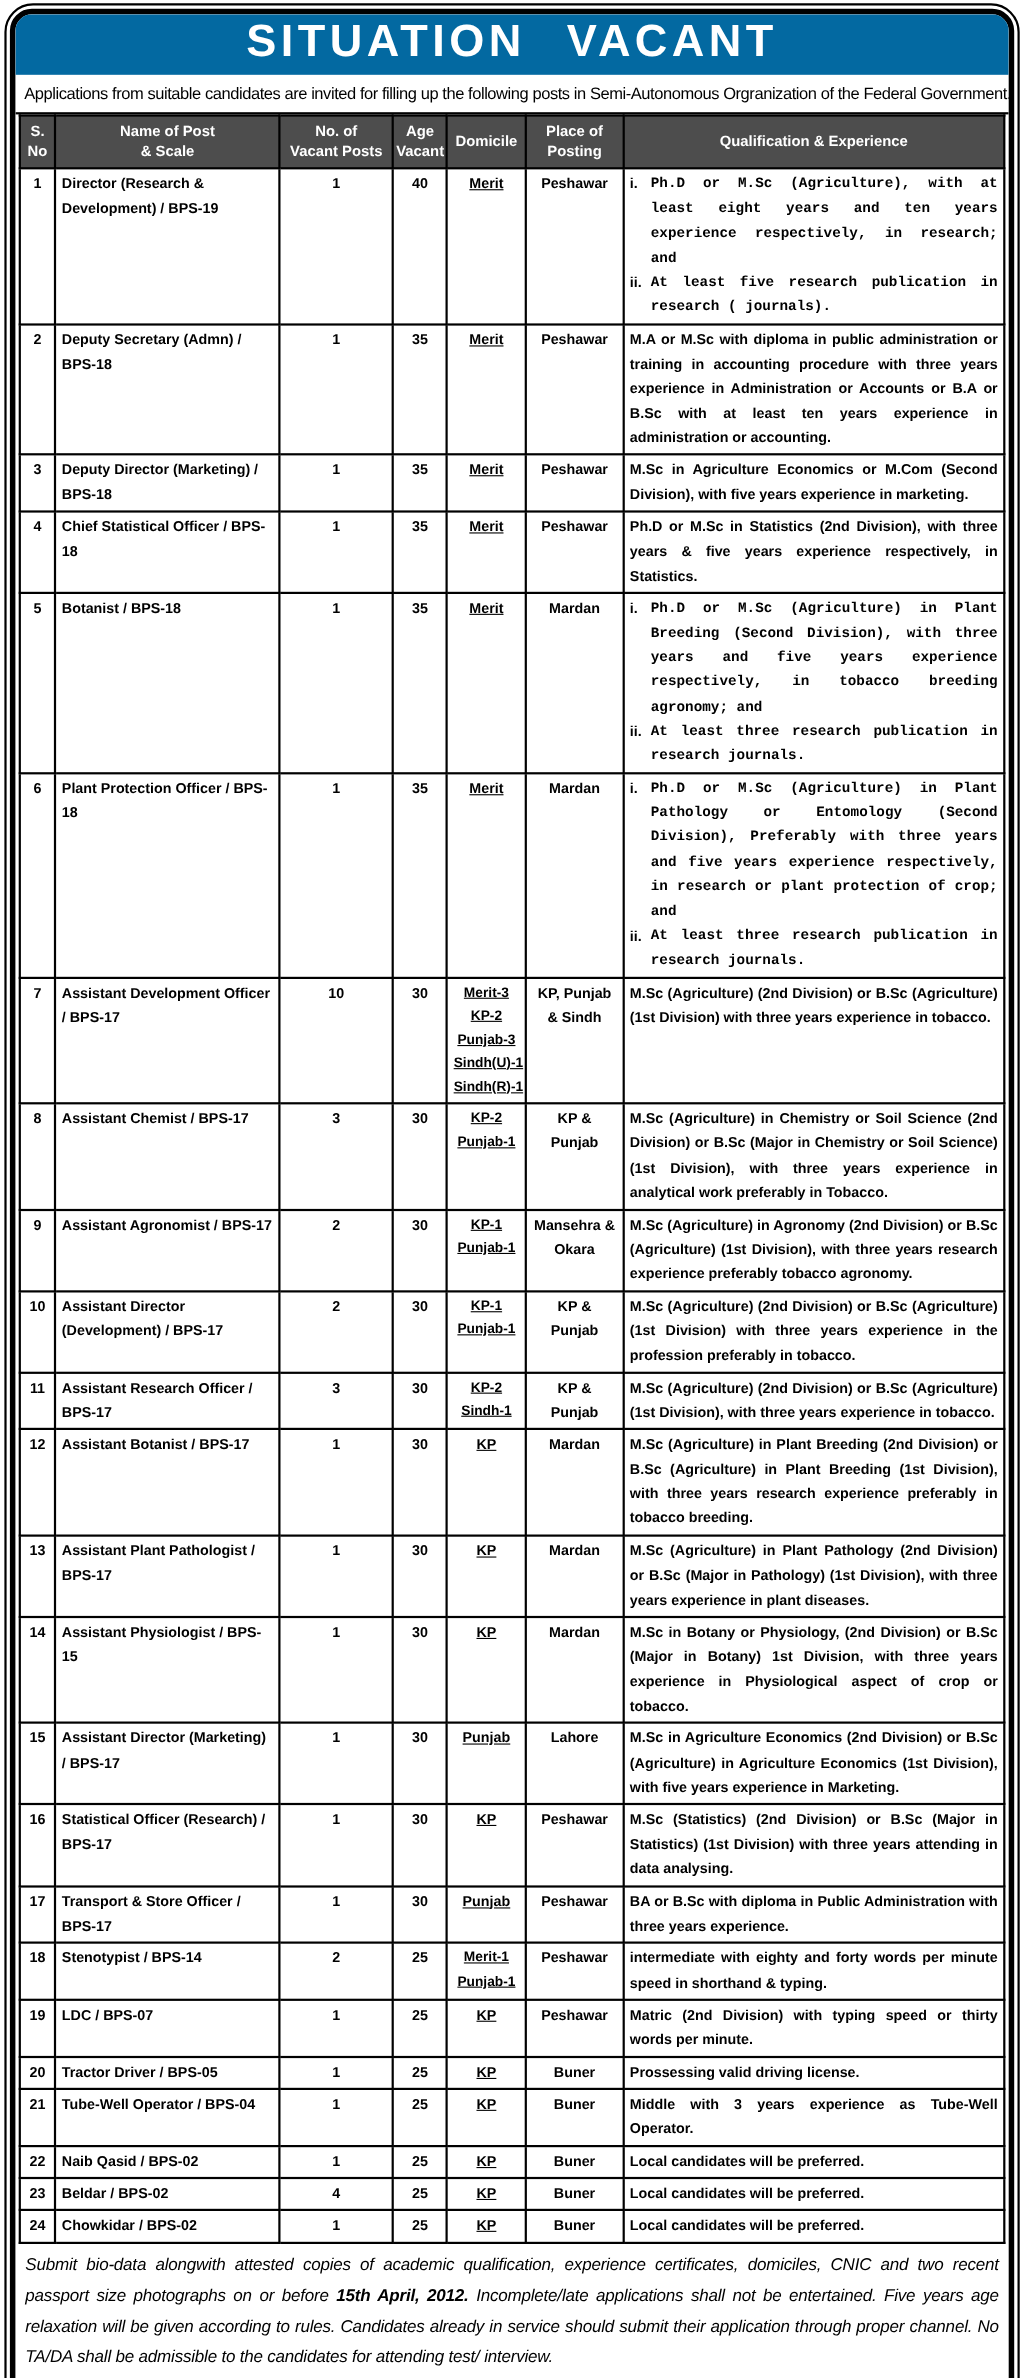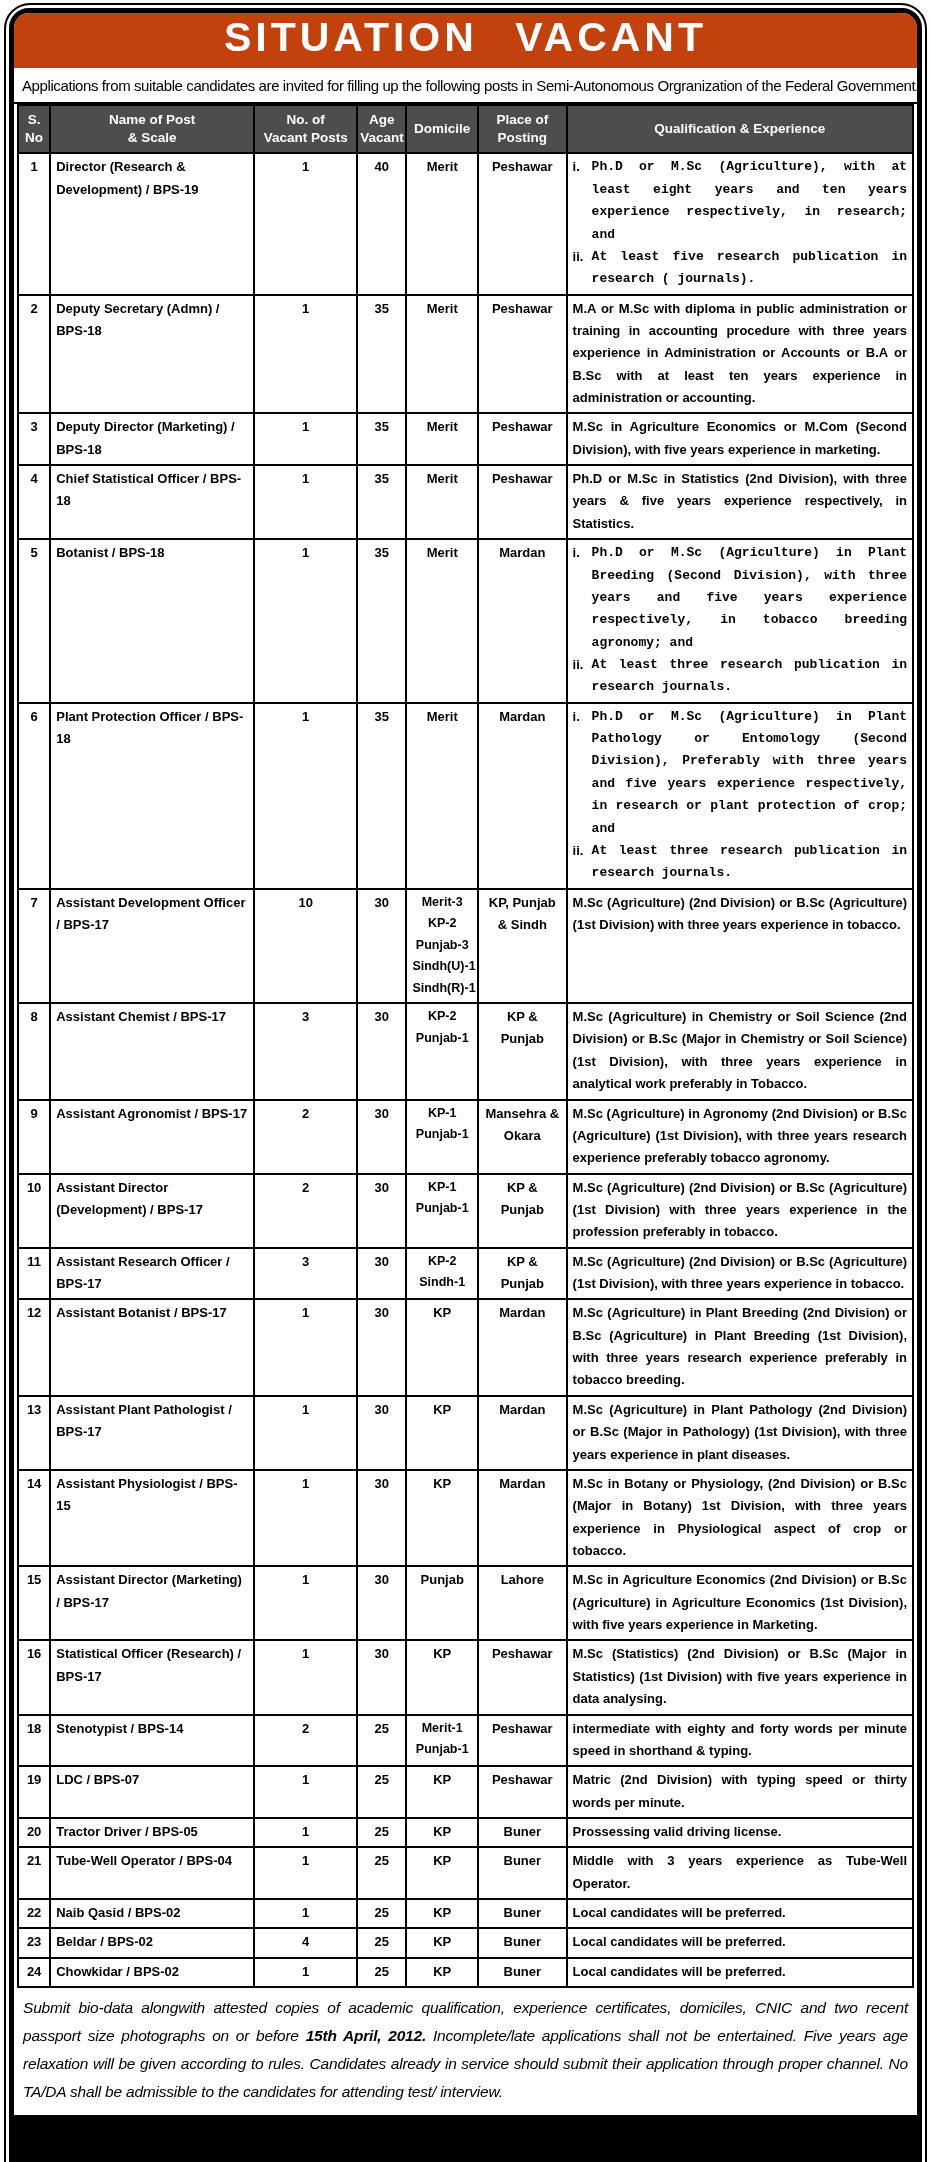--- a/index.html
+++ b/index.html
@@ -18,21 +18,21 @@
   }
   .ad-inner {
     border: 5px solid #000;
     border-radius: 20px;
     overflow: hidden;
     background: #fff;
     display: flex;
     flex-direction: column;
   }
   .title-banner {
-    background: #c2410c;
+    background: #0369a1;
     color: #fff;
     text-align: center;
     font-weight: bold;
     font-size: 41px;
     letter-spacing: 4px;
     word-spacing: 22px;
     padding: 1px 0 7px 0;
   }
   .subtitle {
     font-size: 15px;
@@ -63,21 +63,21 @@
   table.jobs td {
     border: 2px solid #000;
     font-size: 13px;
     font-weight: bold;
     line-height: 1.72;
     padding: 2px 5px 3px 5px;
     vertical-align: top;
     overflow: hidden;
   }
   td.c-sno, td.c-vac, td.c-age, td.c-dom, td.c-place { text-align: center; }
-  td.c-dom { padding-left: 1px; padding-right: 1px; }
+  td.c-dom { padding-left: 1px; padding-right: 1px; text-decoration: underline; }
   .dom-line { font-size: 12.5px; white-space: nowrap; }
   td.c-qual { text-align: justify; }
   .qual-item { display: flex; }
   .qual-marker { flex: 0 0 19px; }
   .qual-body { flex: 1; text-align: justify; font-family: Liberation Mono, monospace; }
   .note {
     font-size: 15.5px;
     line-height: 1.8;
     text-align: justify;
     padding: 6px 9px 9px 9px;
@@ -314,21 +314,30 @@
               <td class="c-place">Lahore</td>
               <td class="c-qual">M.Sc in Agriculture Economics (2nd Division) or B.Sc (Agriculture) in Agriculture Economics (1st Division), with five years experience in Marketing.</td>
             </tr>
             <tr>
               <td class="c-sno">16</td>
               <td class="c-post">Statistical Officer (Research) / BPS-17</td>
               <td class="c-vac">1</td>
               <td class="c-age">30</td>
               <td class="c-dom">KP</td>
               <td class="c-place">Peshawar</td>
-              <td class="c-qual">M.Sc (Statistics) (2nd Division) or B.Sc (Major in Statistics) (1st Division) with five years experience in data analysing.</td>
+              <td class="c-qual">M.Sc (Statistics) (2nd Division) or B.Sc (Major in Statistics) (1st Division) with three years attending in data analysing.</td>
+            </tr>
+            <tr>
+              <td class="c-sno">17</td>
+              <td class="c-post">Transport &amp; Store Officer / BPS-17</td>
+              <td class="c-vac">1</td>
+              <td class="c-age">30</td>
+              <td class="c-dom">Punjab</td>
+              <td class="c-place">Peshawar</td>
+              <td class="c-qual">BA or B.Sc with diploma in Public Administration with three years experience.</td>
             </tr>
             <tr>
               <td class="c-sno">18</td>
               <td class="c-post">Stenotypist / BPS-14</td>
               <td class="c-vac">2</td>
               <td class="c-age">25</td>
               <td class="c-dom">
                 <div class="dom-line">Merit-1</div>
                 <div class="dom-line">Punjab-1</div>
               </td>

